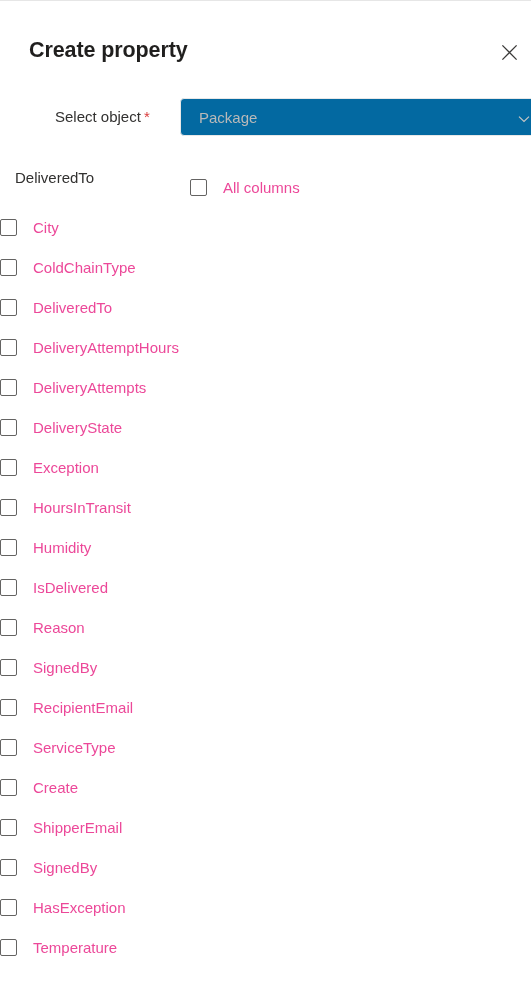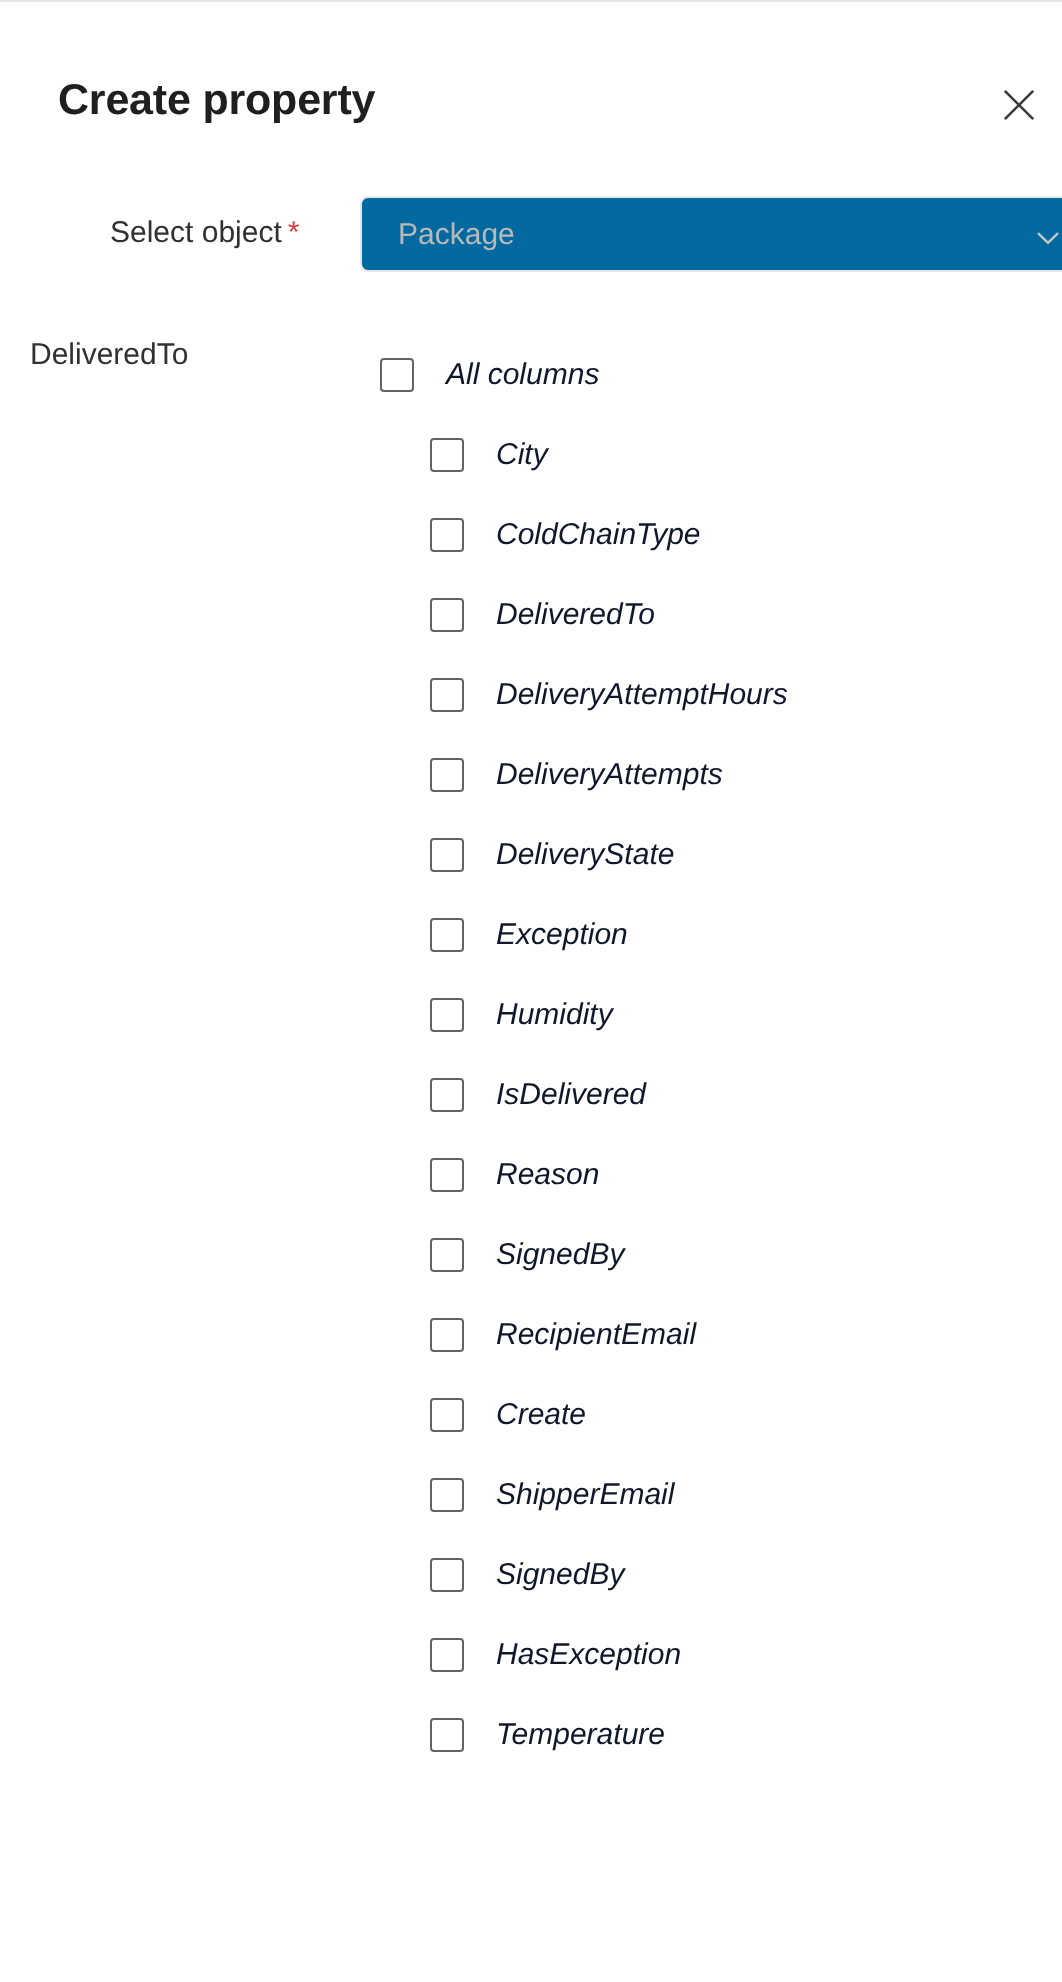--- a/index.html
+++ b/index.html
@@ -123,36 +123,35 @@
     width: 531px;
   }
   .cb-row {
     position: relative;
     height: 40px;
     display: flex;
     align-items: center;
     cursor: pointer;
   }
   .cb-row.level-0 { padding-left: 190px; }
-  .cb-row.level-1 { padding-left: 215px; }
+  .cb-row.level-1 { }
   .cb-box {
     width: 17px;
     height: 17px;
     box-sizing: border-box;
     border: 1.5px solid #646362;
     border-radius: 2px;
     background: #ffffff;
     flex: 0 0 auto;
   }
   .cb-label {
     margin-left: 16px;
     font-size: 15px;
-    color: #0f172a;
-    white-space: nowrap;
-    font-style: italic;
+    color: #ec4899;
+    white-space: nowrap;
   }
 </style>
 </head>
 <body>
 
 <div id="panel">
 
   <div id="header">
     <div id="panel-title">Create property</div>
     <button id="close-button">
@@ -208,40 +207,48 @@
       <div class="cb-row level-1">
         <span class="cb-box"></span>
         <span class="cb-label">DeliveryState</span>
       </div>
       <div class="cb-row level-1">
         <span class="cb-box"></span>
         <span class="cb-label">Exception</span>
       </div>
       <div class="cb-row level-1">
         <span class="cb-box"></span>
+        <span class="cb-label">HoursInTransit</span>
+      </div>
+      <div class="cb-row level-1">
+        <span class="cb-box"></span>
         <span class="cb-label">Humidity</span>
       </div>
       <div class="cb-row level-1">
         <span class="cb-box"></span>
         <span class="cb-label">IsDelivered</span>
       </div>
       <div class="cb-row level-1">
         <span class="cb-box"></span>
         <span class="cb-label">Reason</span>
       </div>
       <div class="cb-row level-1">
         <span class="cb-box"></span>
         <span class="cb-label">SignedBy</span>
       </div>
       <div class="cb-row level-1">
         <span class="cb-box"></span>
         <span class="cb-label">RecipientEmail</span>
       </div>
       <div class="cb-row level-1">
         <span class="cb-box"></span>
+        <span class="cb-label">ServiceType</span>
+      </div>
+      <div class="cb-row level-1">
+        <span class="cb-box"></span>
         <span class="cb-label">Create</span>
       </div>
       <div class="cb-row level-1">
         <span class="cb-box"></span>
         <span class="cb-label">ShipperEmail</span>
       </div>
       <div class="cb-row level-1">
         <span class="cb-box"></span>
         <span class="cb-label">SignedBy</span>
       </div>

